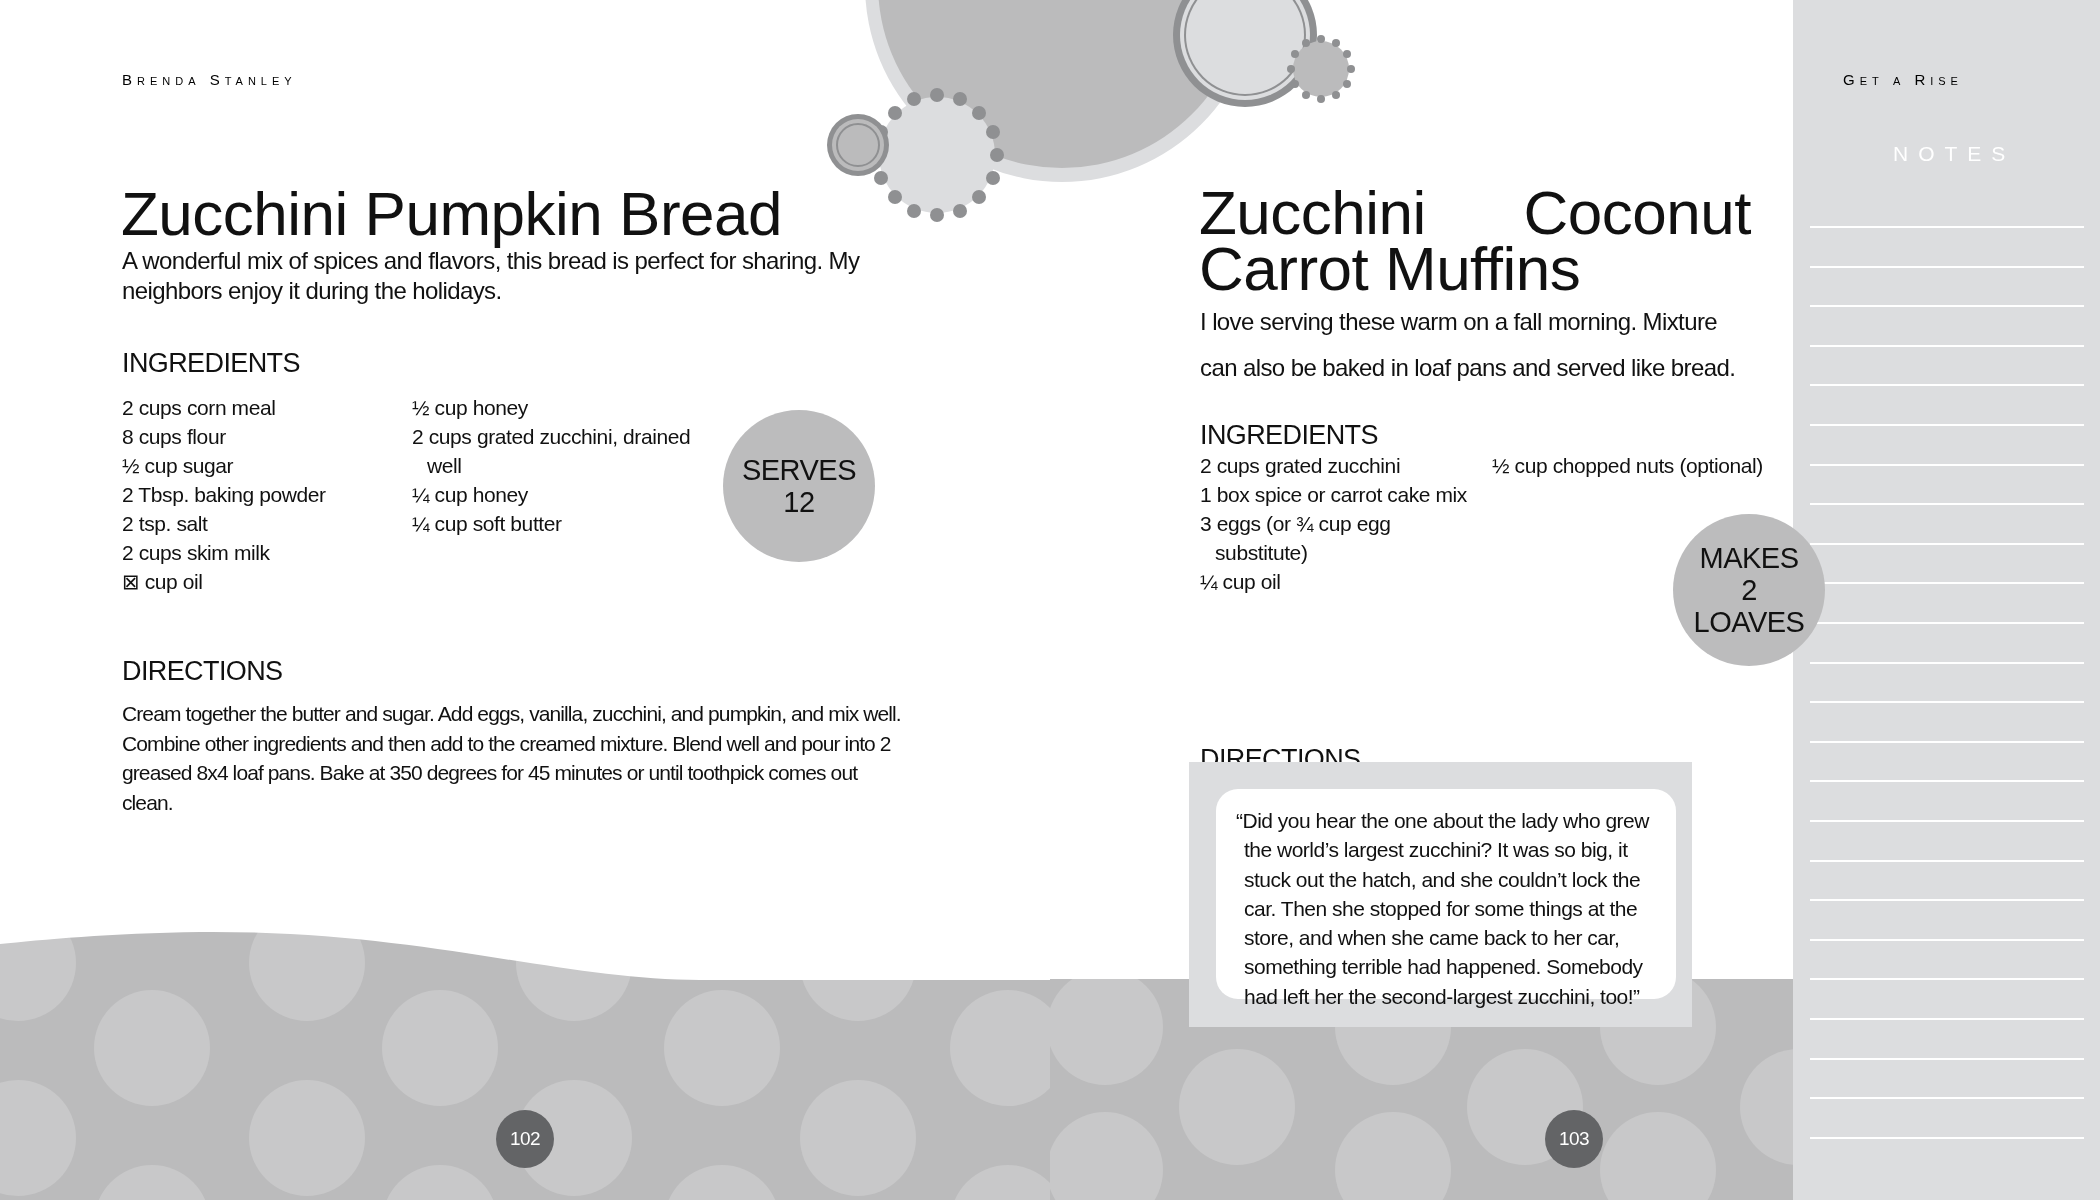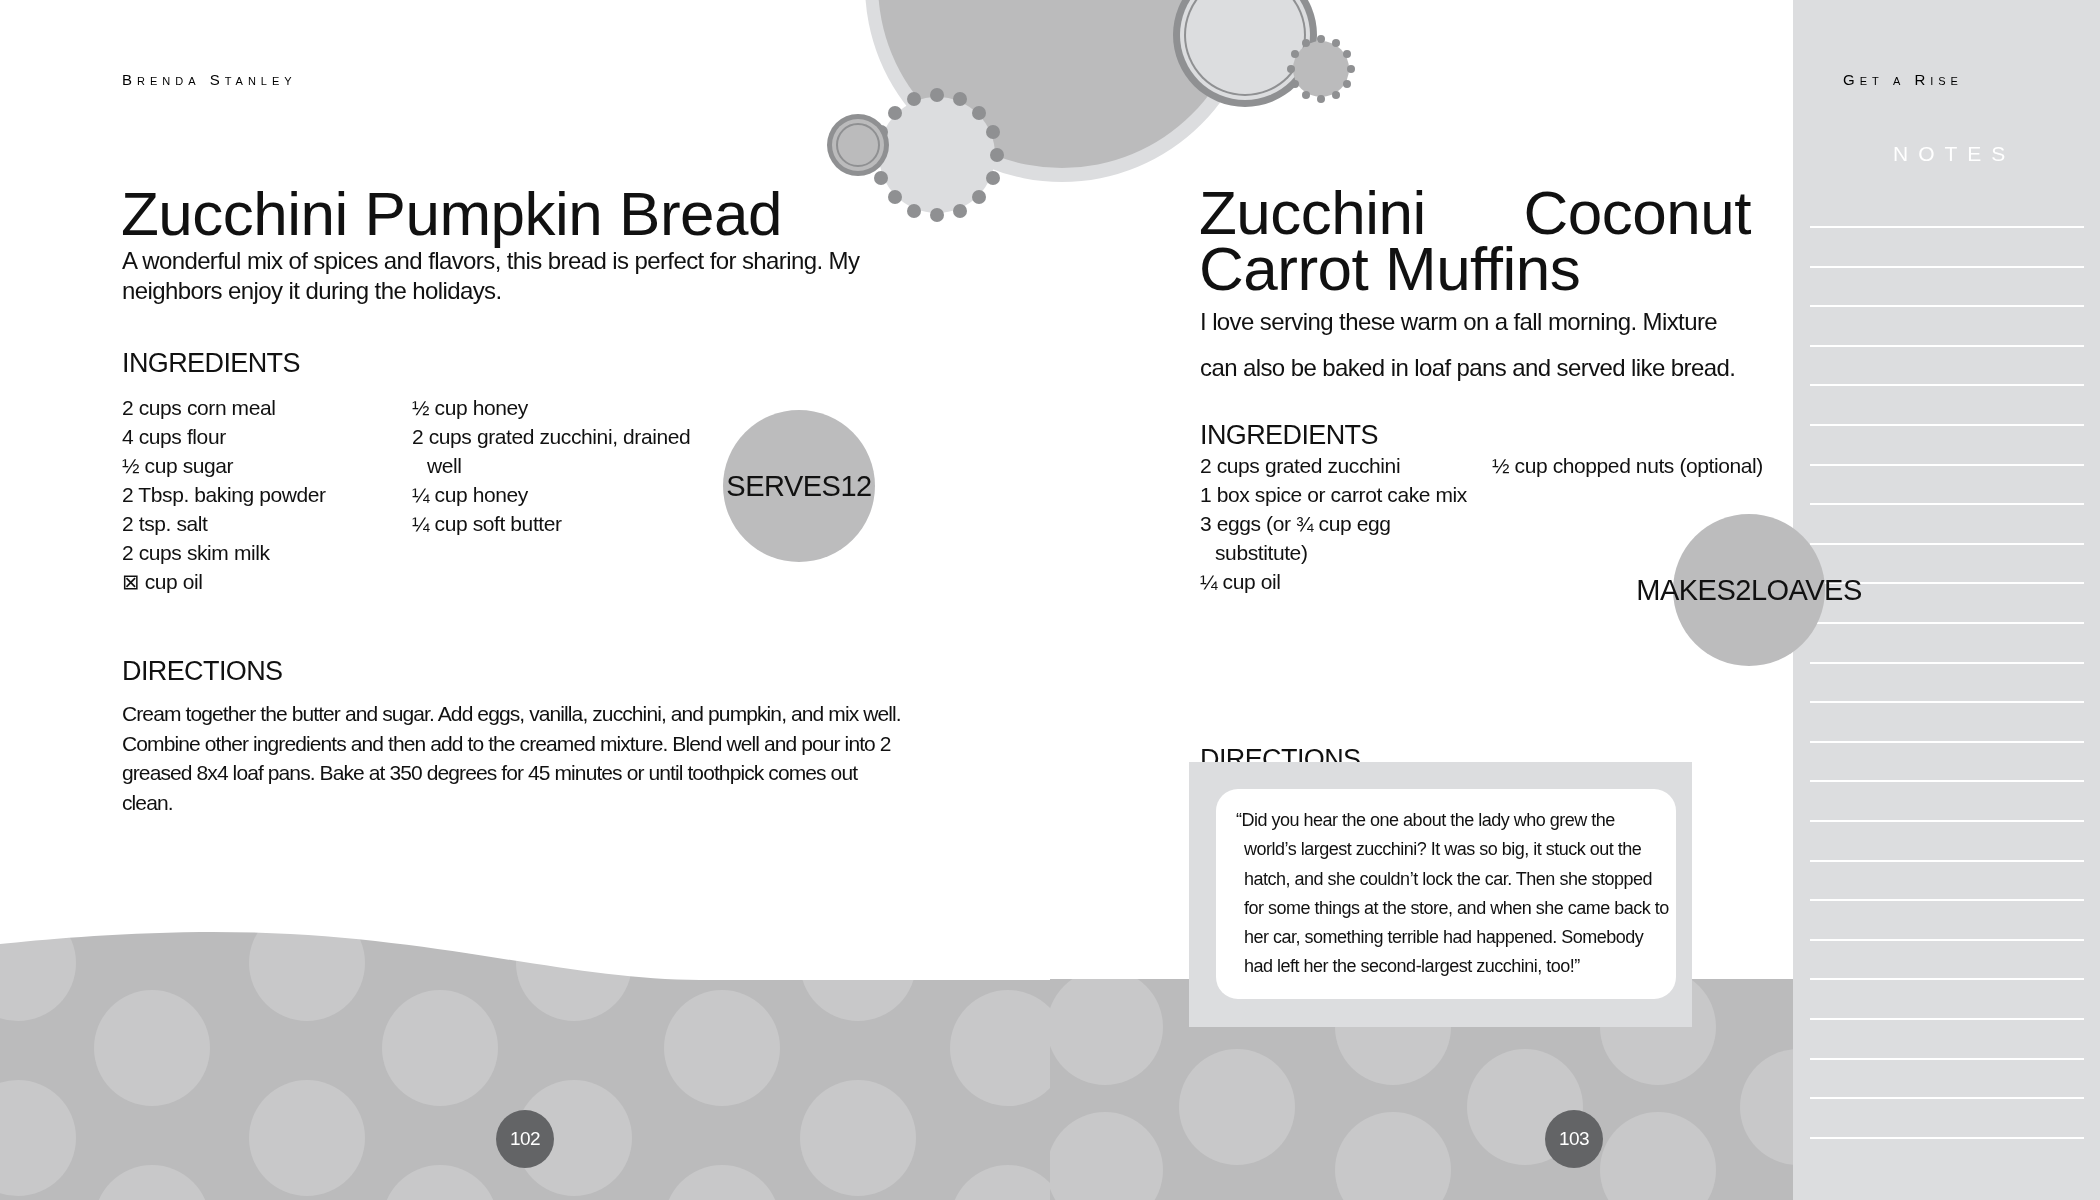--- a/index.html
+++ b/index.html
@@ -30,31 +30,31 @@
   
   .title { position: absolute; font-size: 62px; font-weight: normal; margin: 0; letter-spacing: -0.5px; color: #111; }
   .intro { position: absolute; font-size: 24px; line-height: 30px; margin: 0; letter-spacing: -0.6px; color: #111; }
   .section-head { position: absolute; font-size: 27px; margin: 0; letter-spacing: -0.6px; color: #111; font-weight: normal; }
   .ing-col { position: absolute; font-size: 21px; line-height: 29px; margin: 0; padding: 0; list-style: none; letter-spacing: -0.4px; }
   .ing-col li { padding-left: 15px; text-indent: -15px; }
   .directions { position: absolute; font-size: 21px; line-height: 29.5px; margin: 0; letter-spacing: -0.9px; }
 
   .badge {
     position: absolute; border-radius: 50%; background: #bcbcbd;
-    display: flex; flex-direction: row; align-items: center; justify-content: center;
+    display: flex; flex-direction: column; align-items: center; justify-content: center;
     font-size: 29px; line-height: 32px; color: #111; letter-spacing: -0.5px;
   }
 
   .quote-outer { position: absolute; left: 1189px; top: 762px; width: 503px; height: 265px; background: #dcdddf; }
   .quote-inner {
     position: absolute; left: 1216px; top: 789px; width: 460px; height: 210px; background: #fff; border-radius: 22px;
   }
   .quote-text {
     position: absolute; left: 1236px; top: 806px; width: 426px;
-    font-size: 18px; line-height: 29.3px; letter-spacing: -0.5px; margin: 0;
+    font-size: 21px; line-height: 29.3px; letter-spacing: -0.5px; margin: 0;
     padding-left: 8px; text-indent: -8px;
   }
 
   .notes-panel { position: absolute; left: 1793px; top: 0; width: 307px; height: 1200px; background: #dcdddf; }
   .notes-title { position: absolute; left: 1893px; top: 142px; font-size: 21px; letter-spacing: 10px; color: #ffffff; }
   .note-line { position: absolute; left: 1810px; width: 274px; height: 2px; background: #ffffff; }
 
   .page-num {
     position: absolute; width: 58px; height: 58px; border-radius: 50%; background: #636466;
     color: #fff; font-size: 19px; display: flex; align-items: center; justify-content: center; letter-spacing: -0.5px;
@@ -180,21 +180,21 @@
     <div class="note-line" style="top: 1136.8px;"></div>
   </div>
 
 <div class="running-head" style="left:122px; top:71px;">Brenda Stanley</div>
 <h1 class="title" style="left:121px; top:178px;">Zucchini Pumpkin Bread</h1>
 <p class="intro" style="left:122px; top:246px; width:790px;">A wonderful mix of spices and flavors, this bread is perfect for sharing. My neighbors enjoy it during the holidays.</p>
 
 <h2 class="section-head" style="left:122px; top:348px;">INGREDIENTS</h2>
 <ul class="ing-col" style="left:122px; top:393px; width:270px;">
     <li>2 cups corn meal</li>
-    <li>4 cups flour</li>
+    <li>8 cups flour</li>
     <li>½ cup sugar</li>
     <li>2 Tbsp. baking powder</li>
     <li>2 tsp. salt</li>
     <li>2 cups skim milk</li>
     <li>⊠ cup oil</li>
   </ul>
 <ul class="ing-col" style="left:412px; top:393px; width:290px;">
     <li>½ cup honey</li>
     <li>2 cups grated zucchini, drained well</li>
     <li>¼ cup honey</li>

